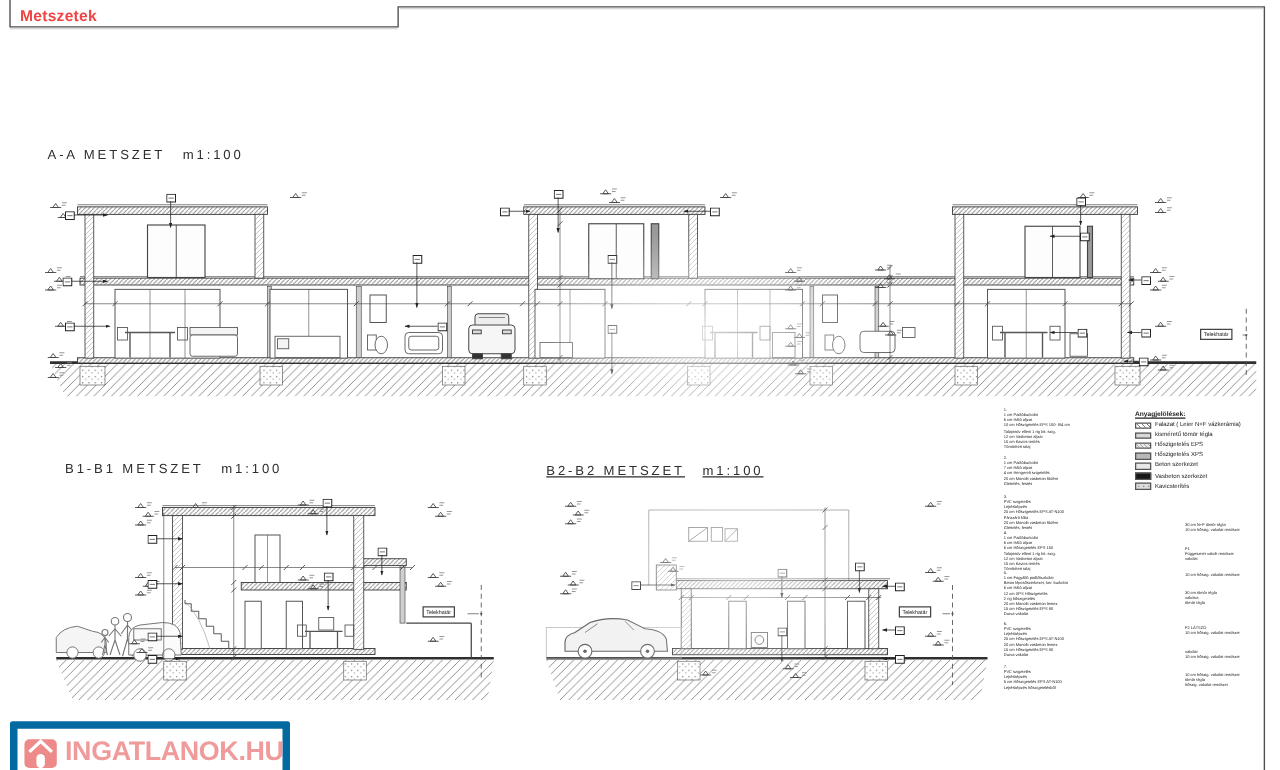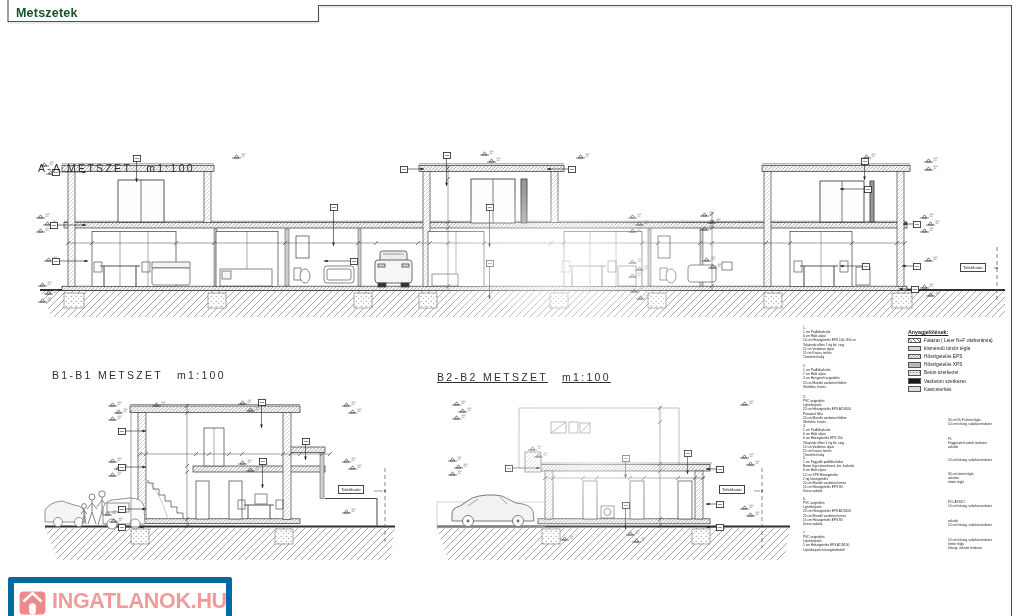--- a/index.html
+++ b/index.html
@@ -1,20 +1,20 @@
 <!DOCTYPE html>
 <html><head>
 <meta charset="utf-8">
 <style>
   html,body{margin:0;padding:0;background:#fff;}
   #sheet{position:relative;width:1024px;height:616px;background:#fff;overflow:hidden;
          font-family:"Liberation Sans",sans-serif;}
   #sheet svg{position:absolute;left:0;top:0;}
   .abs{position:absolute;}
-  .sheet-title{left:16px;top:6px;font-size:12.5px;font-weight:bold;color:#14532d;letter-spacing:.2px;}
+  .sheet-title{left:16px;top:6px;font-size:12.5px;font-weight:bold;color:#ef4444;letter-spacing:.2px;}
   .sec-title{font-size:10.5px;letter-spacing:2.3px;color:#2e2e2e;font-weight:500;white-space:nowrap;}
   .sec-title .scale{margin-left:14px;letter-spacing:2.3px;}
   .boundary{border:1px solid #444;background:#fff;font-size:4.3px;line-height:1.7;
             padding:0 2px;color:#222;text-align:center;white-space:nowrap;}
   
   #legend{left:908px;top:329px;width:114px;font-size:4.8px;color:#222;}
   #legend .lg-title{font-size:5.3px;font-weight:bold;text-decoration:underline;margin-bottom:1.5px;}
   .lg-row{display:flex;align-items:center;height:8.1px;white-space:nowrap;}
   .sw{width:13px;height:5.5px;border:.5px solid #555;display:inline-block;margin-right:3px;flex:none;box-sizing:border-box;}
   .sw-hatch{background:repeating-linear-gradient(45deg,#fff 0 2px,#777 2px 2.8px);}
@@ -456,21 +456,21 @@
           <circle cx="762" cy="491" r="0.9" fill="#555" stroke="none"></circle>
       </g>
     </g>
   </svg>
 
   <div class="wash" style="left:400px;top:182px;width:320px;height:168px;"></div>
   <div class="wash" style="left:470px;top:355px;width:240px;height:200px;opacity:.8;"></div>
 
   <div class="abs sheet-title">Metszetek</div>
 
-  <div class="abs sec-title" style="left:38px;top:118px;margin-top:44px;">
+  <div class="abs sec-title" style="left:38px;top:118px;">
     <span>A-A METSZET</span><span class="scale">m1:100</span>
   </div>
   <div class="abs sec-title" style="left:52px;top:369px;">
     <span>B1-B1 METSZET</span><span class="scale">m1:100</span>
   </div>
   <div class="abs sec-title" style="left:437px;top:371px;text-decoration:underline;">
     <span>B2-B2 METSZET</span><span class="scale">m1:100</span>
   </div>
 
   <div class="abs boundary" style="left:960px;top:263px;">Telekhatár</div>

